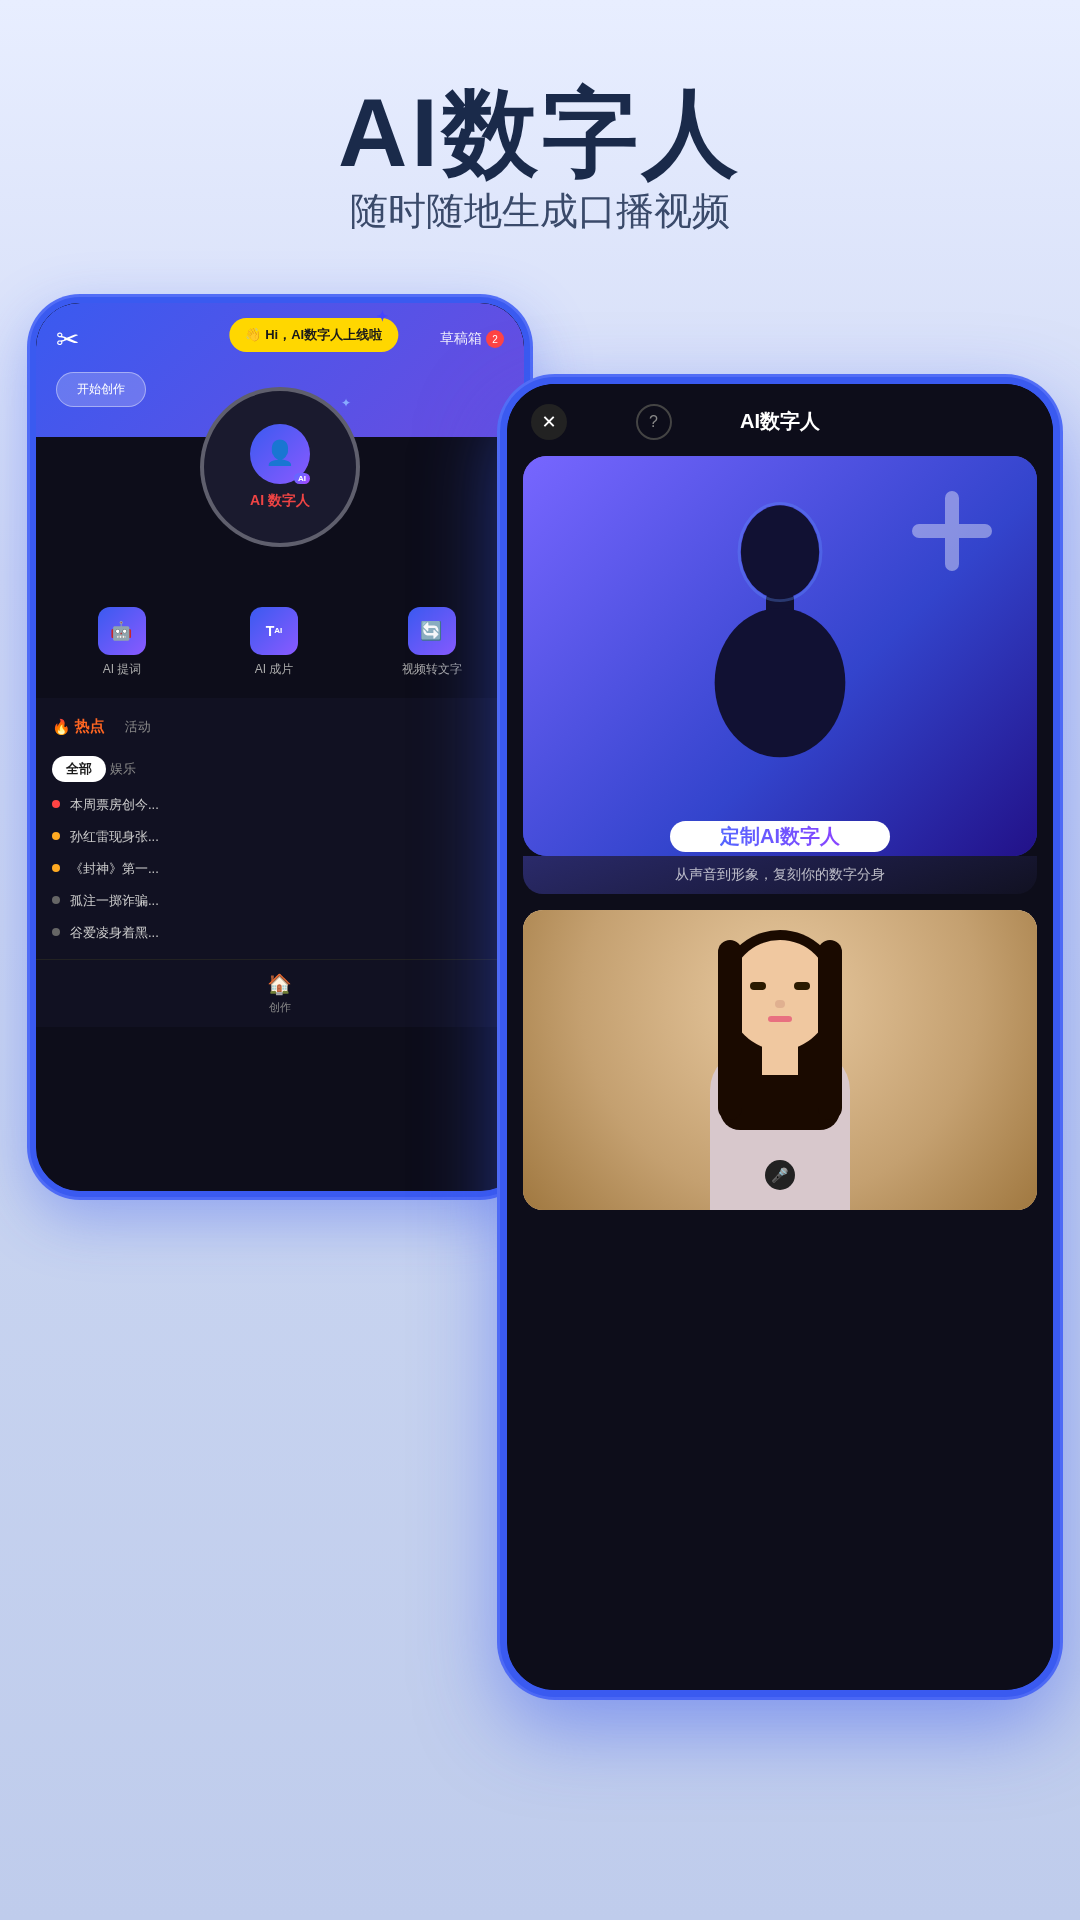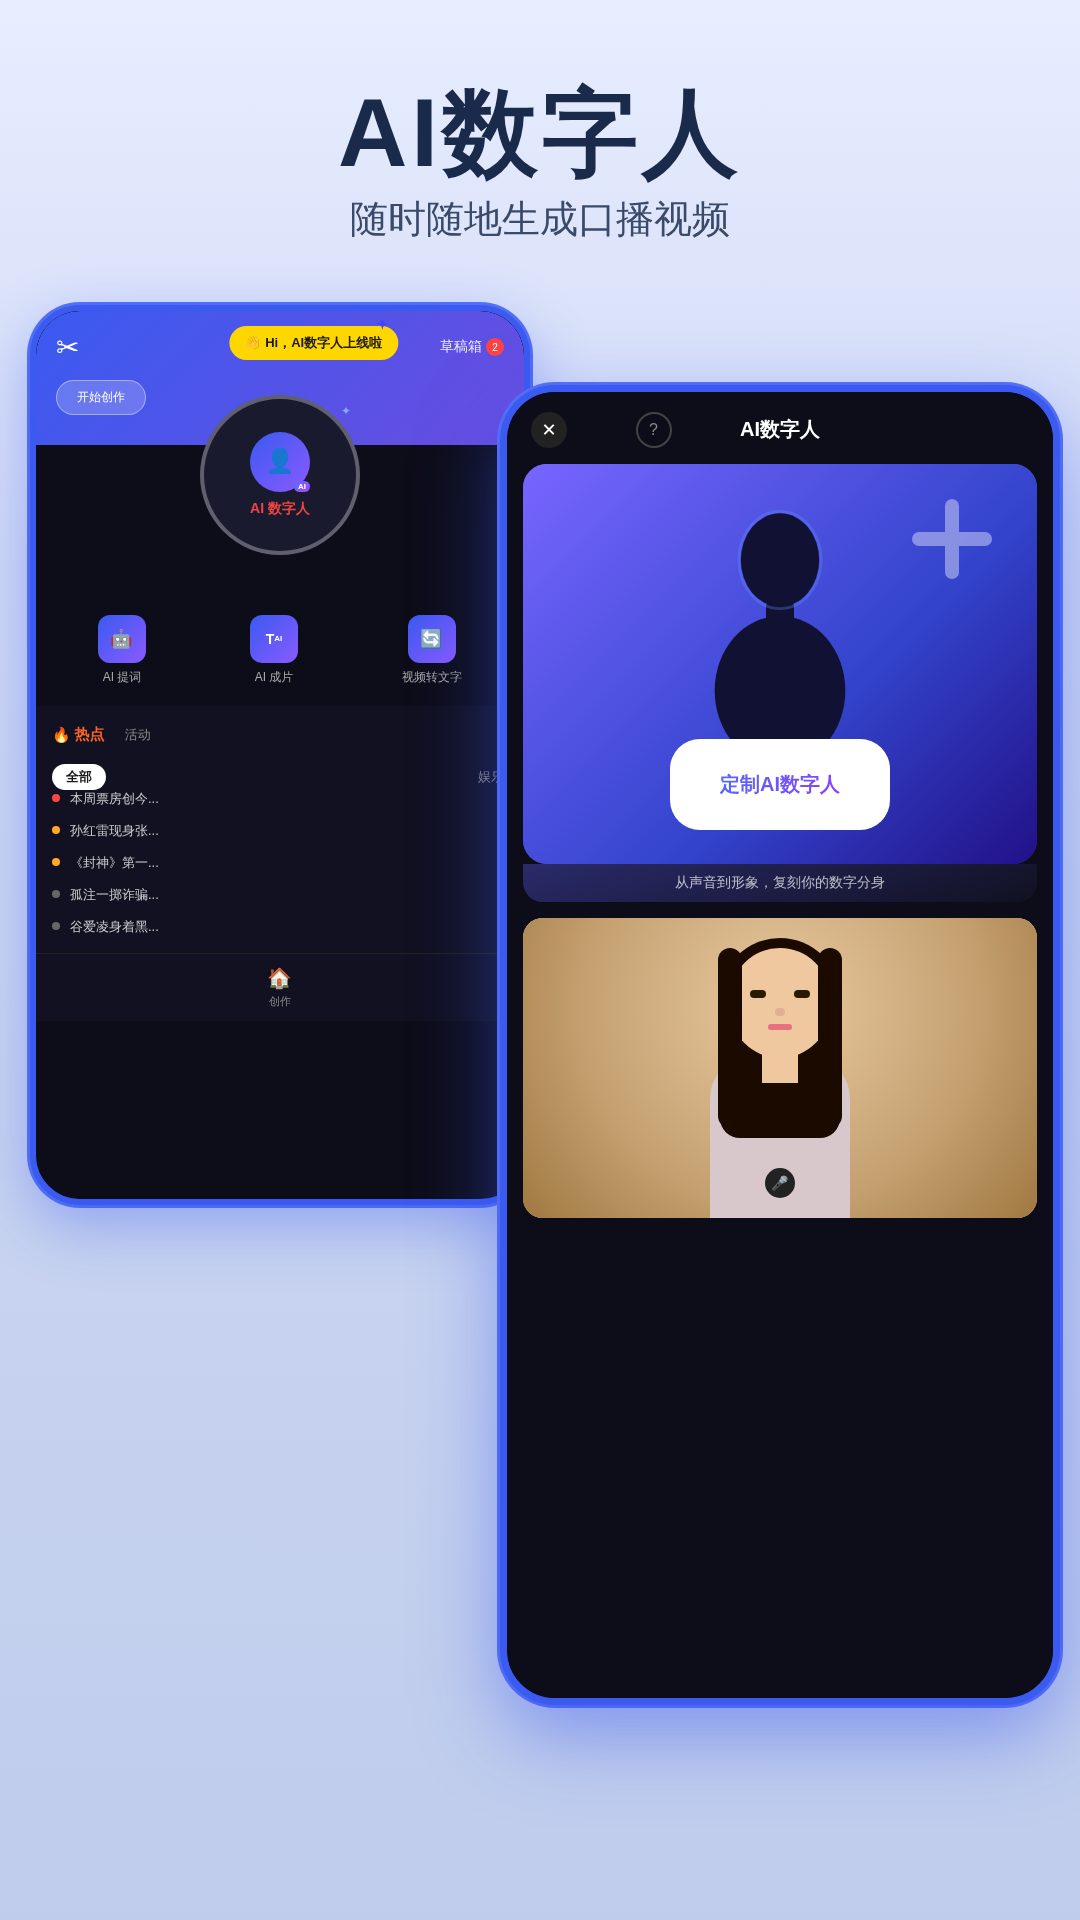--- a/index.html
+++ b/index.html
@@ -21,21 +21,21 @@
     .header-title {
       font-size: 96px;
       font-weight: 800;
       color: #1a2a4a;
       letter-spacing: 4px;
       line-height: 1.1;
     }
     .header-subtitle {
       font-size: 38px;
       color: #3a4a6a;
-      margin-top: 8px;
+      margin-top: 0;
       font-weight: 400;
     }
 
     
     .phones-area {
       position: relative;
       width: 1080px;
       height: 1460px;
     }
 
@@ -421,26 +421,26 @@
 
     
     .silhouette-svg {
       width: 100%;
       height: 100%;
     }
 
     
     .customize-btn {
       position: absolute;
-      bottom: 34px;
+      bottom: 4px;
       left: 50%;
       transform: translateX(-50%);
       background: white;
       border-radius: 30px;
-      padding: 32px 50px;
+      padding: 2px 50px;
       white-space: nowrap;
     }
 
     .customize-btn-text {
       font-size: 20px;
       font-weight: 700;
       background: linear-gradient(90deg, #5566ff, #8844ff);
       -webkit-background-clip: text;
       -webkit-text-fill-color: transparent;
       background-clip: text;
@@ -525,21 +525,21 @@
       </div>
 
       <div class="back-phone-content">
         <div class="hot-tabs">
           <div class="hot-tab-title">
             <span>🔥</span>
             <span>热点</span>
           </div>
           <div class="hot-tab-inactive">活动</div>
         </div>
-        <div style="display:flex; gap:20px; justify-content:space-between;">
+        <div style="display:flex; gap:0; margin-bottom:14px;">
           <div class="hot-tab-active">全部</div>
           <div class="hot-tab-inactive">娱乐</div>
         </div>
         <div class="news-list">
           <div class="news-item">
             <div class="news-dot" style="background:#ff4444;"></div>
             <span class="news-text">本周票房创今...</span>
           </div>
           <div class="news-item">
             <div class="news-dot" style="background:#ffaa22;"></div>

